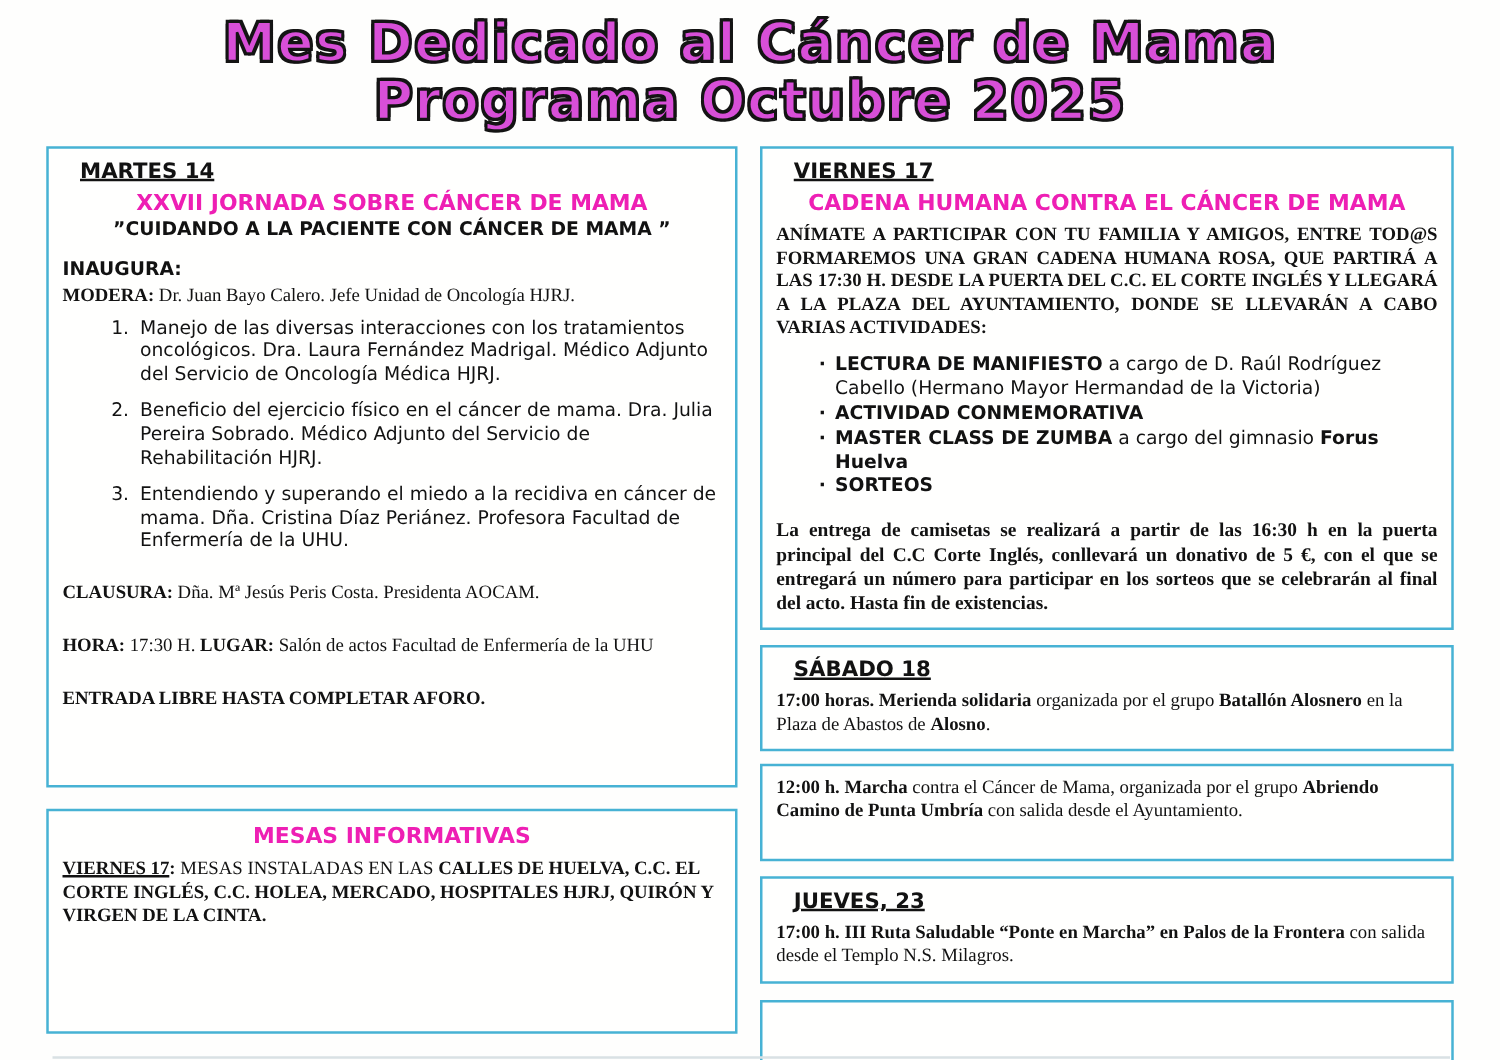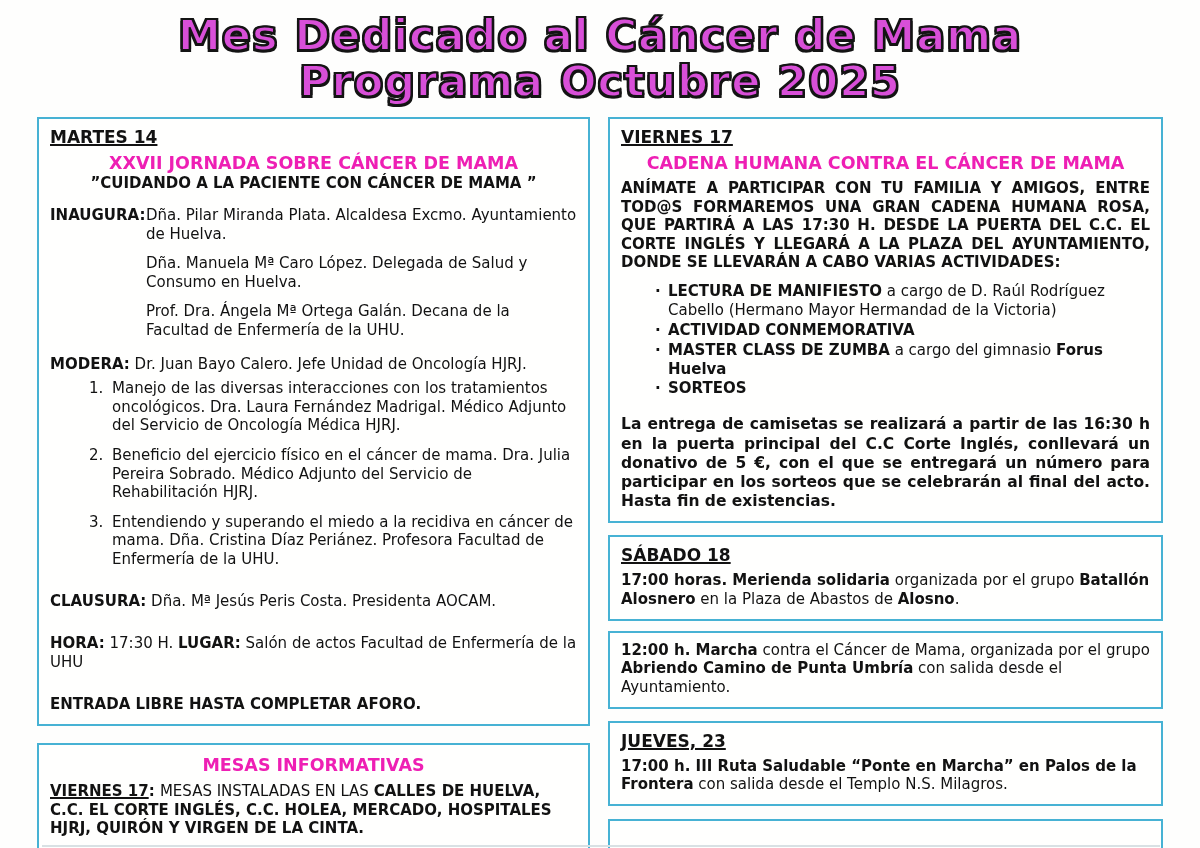--- a/index.html
+++ b/index.html
@@ -18,25 +18,25 @@
   }
   .col { position:absolute; top:117px; }
   .col-left  { left:37px;  width:553px; }
   .col-right { left:608px; width:555px; }
   .box {
     border:2px solid #47b2d4; background:#fffffe; box-sizing:border-box;
     padding:8px 11px 10px 11px;
   }
   .day {
     font-weight:bold; font-size:17px; text-decoration:underline;
-    text-decoration-thickness:2px; margin:0 0 6px 0;
+    text-decoration-thickness:2px; margin:0 0 6px 14px;
   }
   .h-mag { color:#ee1fb4; font-weight:bold; font-size:17.5px; text-align:center; margin:2px 0 1px 0; }
   .sub   { font-weight:bold; font-size:15px; text-align:center; margin:0 0 14px 0; }
-  p { margin:0; font-size:15px; line-height:1.24; }
+  p { margin:0; font-size:15px; line-height:1.24;font-family:Liberation Serif, serif; }
   b, .b { font-weight:bold; }
   .hang { display:flex; margin:0 0 4px 0; }
   .hang .lbl { flex:0 0 96px; font-weight:bold; font-size:15px; }
   .hang .hang-body { flex:1; }
   .hang .hang-body p { margin:0 0 11px 0; }
   .lblline { font-weight:bold; font-size:15px; margin:2px 0 4px 0; }
   ol.ponencias { margin:6px 0 0 0; padding-left:58px; }
   ol.ponencias li { font-size:15px; line-height:1.24; padding-left:4px; margin-bottom:11px; }
   .mt12 { margin-top:23px; } .mt24 { margin-top:24px; }
   .justify { text-align:justify; }
@@ -61,25 +61,20 @@
 
   <div class="col col-left">
 
     <section class="box" style="min-height:513px;">
       <div class="day">MARTES 14</div>
       <div class="h-mag">XXVII JORNADA SOBRE CÁNCER DE MAMA</div>
       <div class="sub">”CUIDANDO A LA PACIENTE CON CÁNCER DE MAMA ”</div>
 
       <div class="hang">
         <span class="lbl">INAUGURA:</span>
-        <div class="hang-body">
-          <p>Dña. Pilar Miranda Plata. Alcaldesa Excmo. Ayuntamiento de Huelva.</p>
-          <p>Dña. Manuela Mª Caro López. Delegada de Salud y Consumo en Huelva.</p>
-          <p>Prof. Dra. Ángela Mª Ortega Galán. Decana de la Facultad de Enfermería de la UHU.</p>
-        </div>
       </div>
 
       <p><b>MODERA:</b> <span>Dr. Juan Bayo Calero. Jefe Unidad de Oncología HJRJ.</span></p>
 
       <ol class="ponencias">
         <li>Manejo de las diversas interacciones con los tratamientos oncológicos. Dra. Laura Fernández Madrigal. Médico Adjunto del Servicio de Oncología Médica HJRJ.</li>
         <li>Beneficio del ejercicio físico en el cáncer de mama. Dra. Julia Pereira Sobrado. Médico Adjunto del Servicio de Rehabilitación HJRJ.</li>
         <li>Entendiendo y superando el miedo a la recidiva en cáncer de mama. Dña. Cristina Díaz Periánez. Profesora Facultad de Enfermería de la UHU.</li>
       </ol>
 

